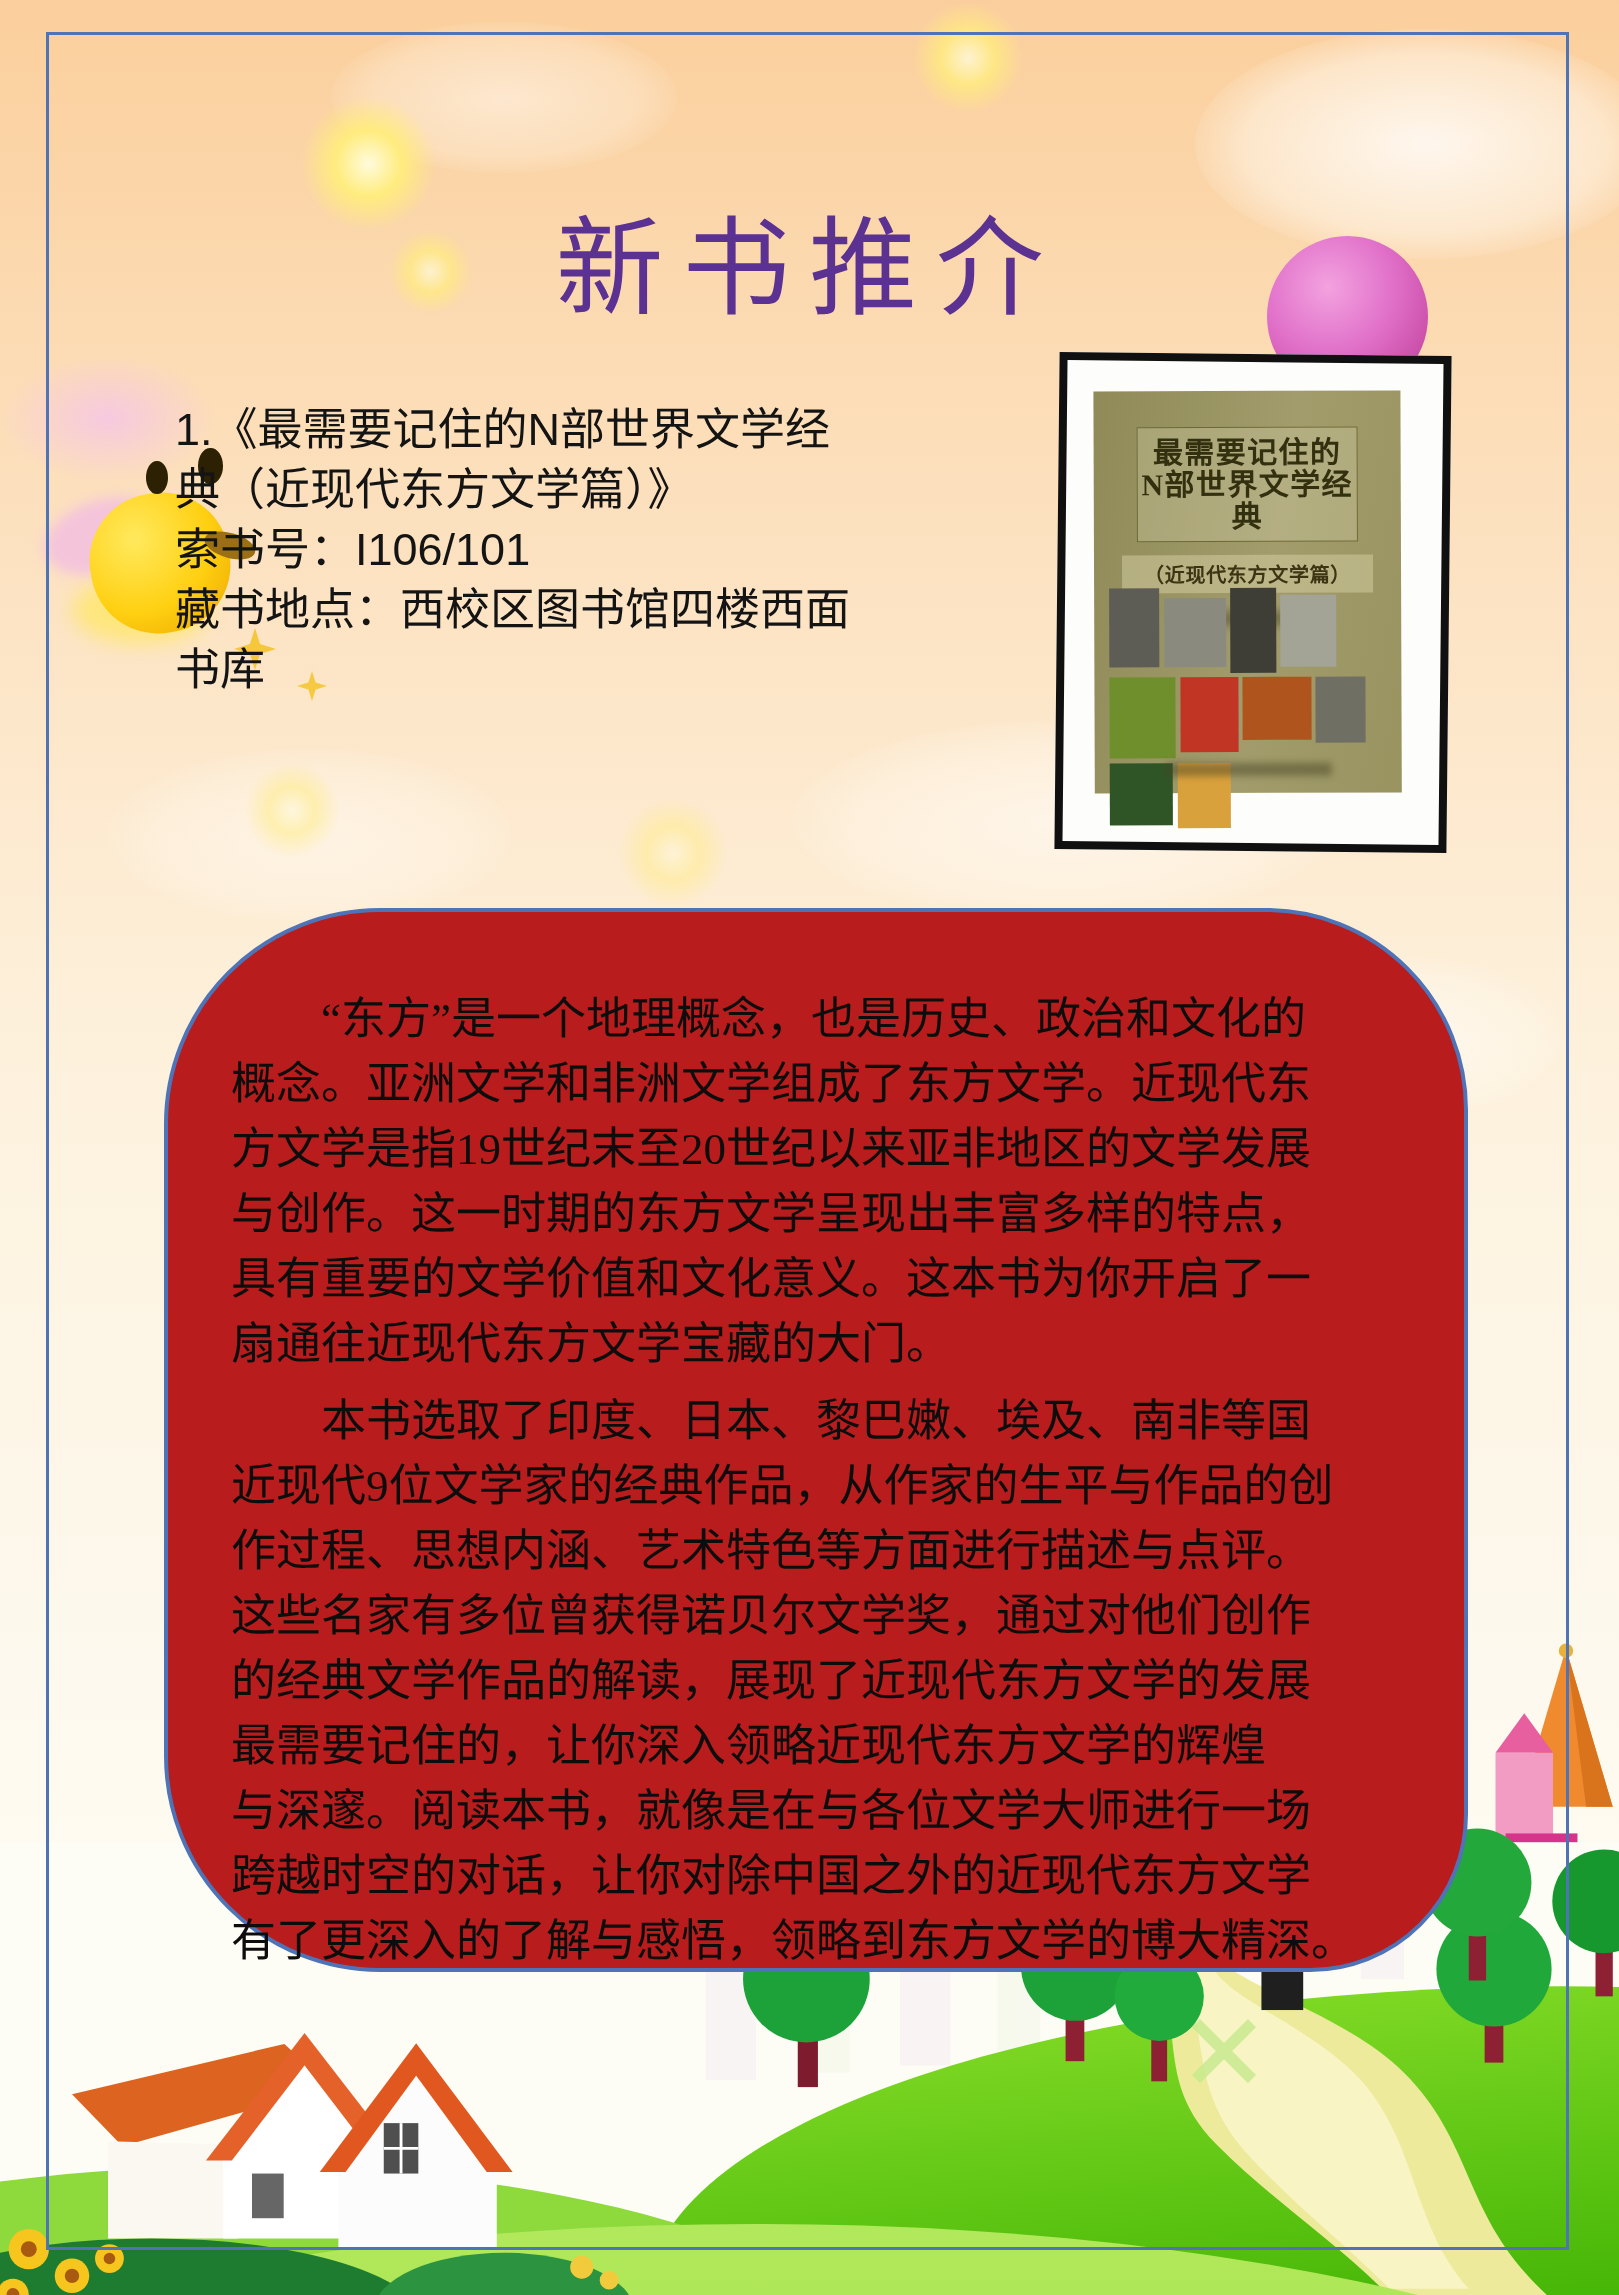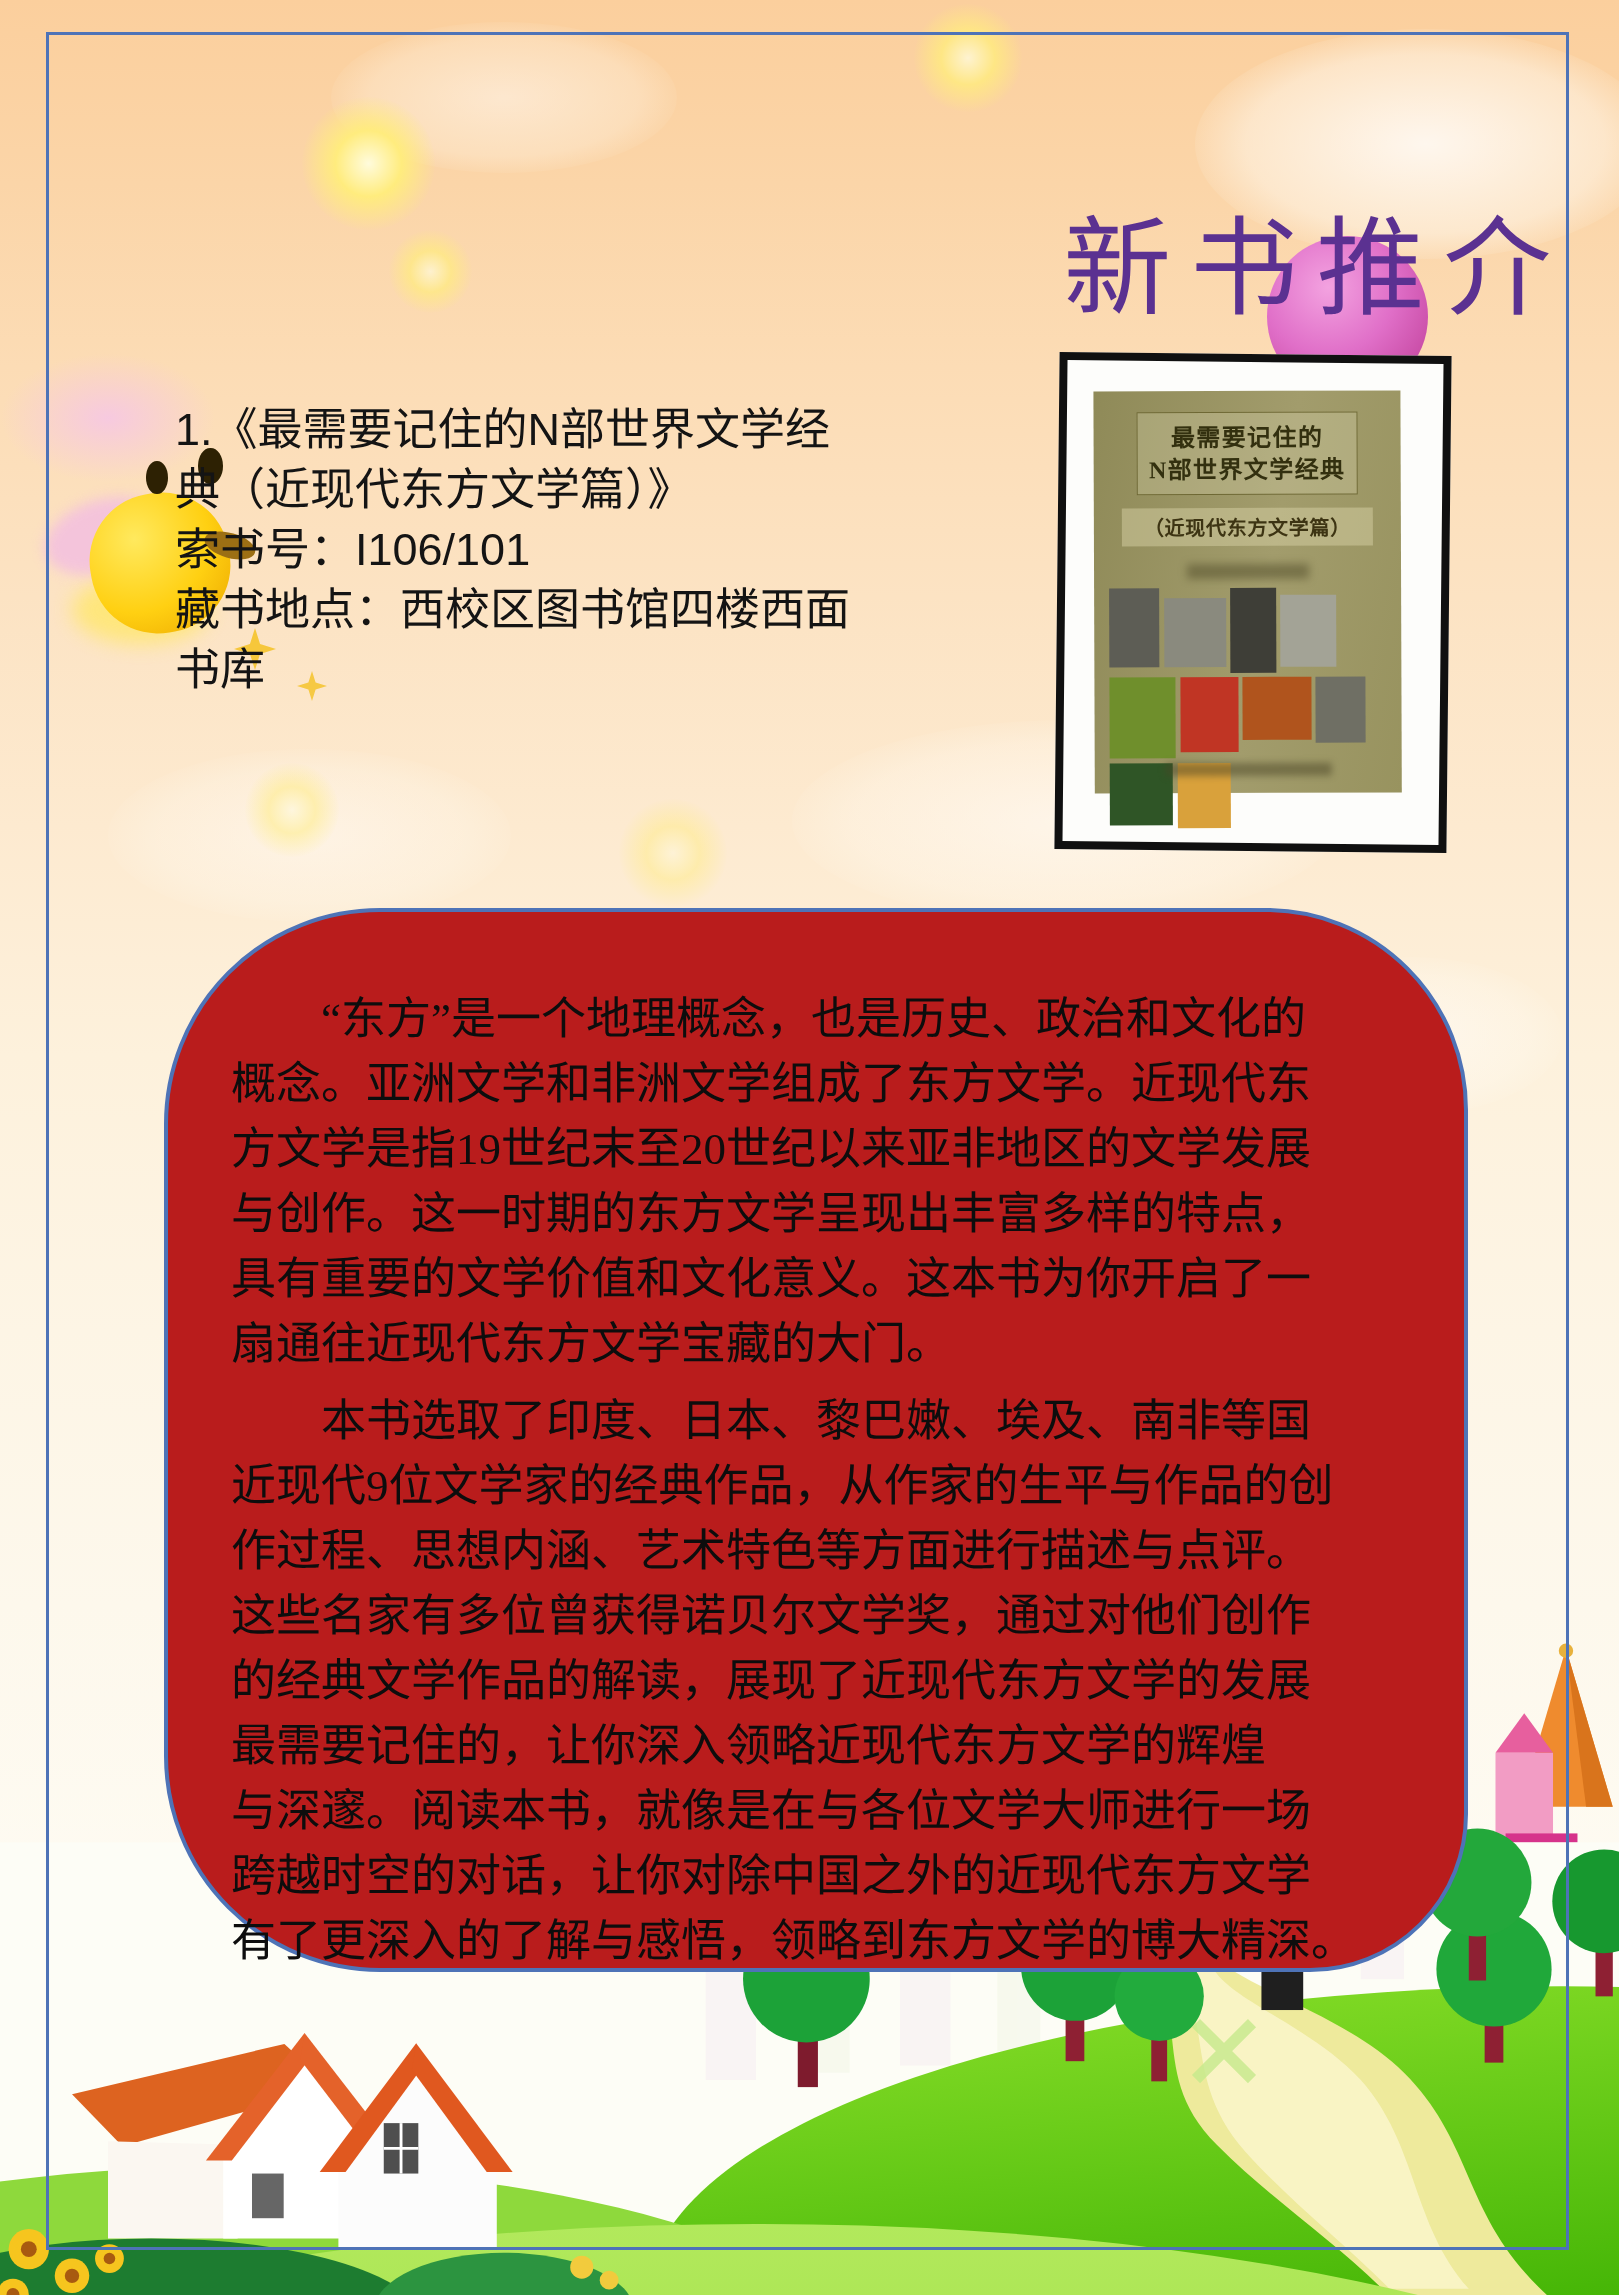--- a/index.html
+++ b/index.html
@@ -13,46 +13,46 @@
   .pinkblob{position:absolute;border-radius:50%;background:radial-gradient(ellipse at center,rgba(246,199,228,0.9),rgba(246,199,228,0) 70%);}
   .glow{position:absolute;border-radius:50%;background:radial-gradient(circle,#fffbdc 0%,#ffec7e 35%,rgba(255,236,126,0) 72%);}
   .sparkle{position:absolute;background:#f5c32b;clip-path:polygon(50% 0%,62% 38%,100% 50%,62% 62%,50% 100%,38% 62%,0% 50%,38% 38%);}
   
   .frame{
     position:absolute;left:46px;top:32px;width:1523px;height:2218px;
     box-sizing:border-box;border:3.6px solid var(--frame_blue,#4e73b7);z-index:40;pointer-events:none;
   }
   
   .page-title{
-    position:absolute;left:48px;top:181px;width:1522px;text-align:right;z-index:50;
+    position:absolute;left:48px;top:181px;width:1522px;text-align:center;z-index:50;
     font-family:Liberation Mono, monospace;
     font-size:108px;letter-spacing:18.7px;color:var(--title_purple,#5b3191);
   }
   
   .book-info{
     position:absolute;left:175px;top:400px;width:885px;z-index:50;
     font-size:45px;line-height:60px;color:var(--text_black,#141414);
   }
   
   .book-photo{
     position:absolute;left:1057px;top:354px;width:392px;height:497px;z-index:45;
     background:#fdfdfb;border:8px solid #101010;box-sizing:border-box;
     transform:rotate(0.6deg);
   }
   .book-cover{
     position:absolute;left:29px;top:29px;right:40px;bottom:50px;
     background:linear-gradient(100deg,#8f8a58 0%,#a29c6c 55%,#98935f 100%);
     transform:rotate(-0.8deg);
   }
   .cover-title-panel{
-    margin:21px auto 0 auto;width:72%;box-sizing:border-box;
+    margin:36px auto 0 auto;width:72%;box-sizing:border-box;
     border:1.4px solid #6e6834;background:rgba(228,222,186,0.28);
     padding:8.6px 2.9px;text-align:center;
     font-family:"Liberation Serif","DejaVu Serif",serif;font-weight:bold;
-    font-size:24px;line-height:32px;letter-spacing:1.4px;color:#33300f;
+    font-size:30px;line-height:32px;letter-spacing:1.4px;color:#33300f;
   }
   .cover-subtitle{
     margin:13px auto 0 auto;width:82%;text-align:center;
     background:rgba(214,207,164,0.5);border-radius:0;padding:4.3px 0;
     font-family:"Liberation Serif","DejaVu Serif",serif;font-weight:bold;
     font-size:20px;color:#3d3413;letter-spacing:0.7px;
   }
   .cover-author-blur{margin:18.7px auto 0 auto;width:122px;height:14.4px;background:#55502c;filter:blur(4.3px);opacity:.55;}
   .cover-collage{position:absolute;left:5%;right:5%;top:49%;height:38%;display:flex;flex-wrap:wrap;gap:4.3px;align-content:flex-start;}
   .tile{flex:0 0 auto;}

